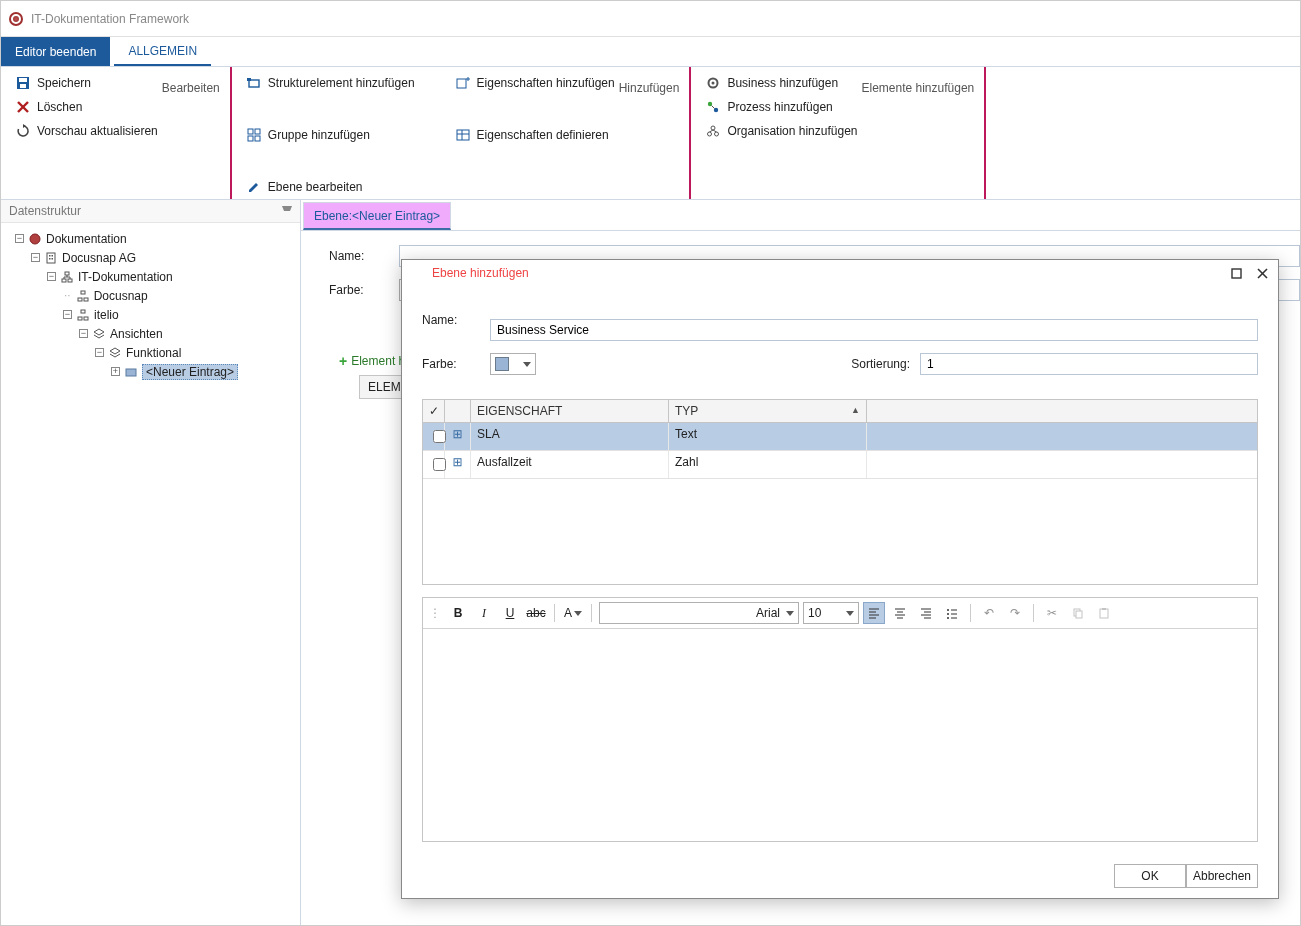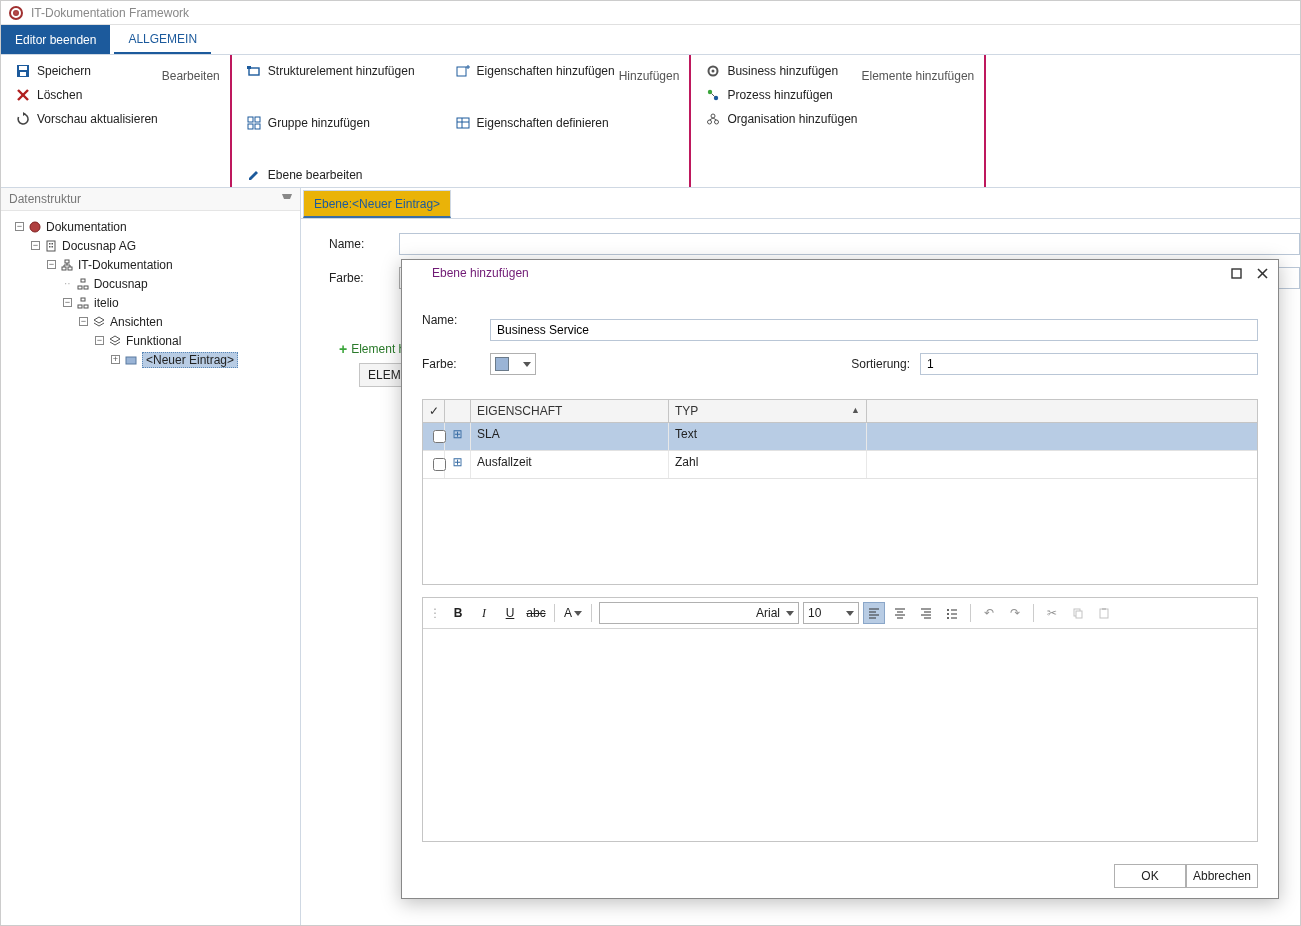--- a/index.html
+++ b/index.html
@@ -1,20 +1,20 @@
 <!DOCTYPE html>
 <html><head>
 <meta charset="utf-8">
 <style>
   * { box-sizing: border-box; font-family: "Segoe UI", Tahoma, sans-serif; font-size: 12px; }
   body { margin: 0; background: #fff; color: #222; user-select: none; }
   .app { width: 1301px; height: 926px; border: 1px solid #ccc; display: flex; flex-direction: column; position: relative; }
 
   
-  .titlebar { height: 24px; display: flex; align-items: center; padding: 0 8px; gap: 8px; color: #888; border-bottom: 1px solid #e0e0e0; }
+  .titlebar { height: 36px; display: flex; align-items: center; padding: 0 8px; gap: 8px; color: #888; border-bottom: 1px solid #e0e0e0; }
   .titlebar .app-icon { width: 14px; height: 14px; border-radius: 50%; border: 2px solid #a03030; position: relative;}
   .titlebar .app-icon::before { content:""; position:absolute; inset:2px; border-radius:50%; background: radial-gradient(#c05050,#903030);}
   
   
   .tabs-row { display: flex; align-items: center; height: 30px; border-bottom: 1px solid #cfd8e3;}
   .tabs-row .tab-editor { background: #1c5a9c; color: #fff; height: 100%; display:flex; align-items:center; padding: 0 14px; font-size: 12px;}
   .tabs-row .tab-general { color: #1c5a9c; height: 100%; display:flex; align-items:center; padding: 0 14px; border-bottom: 2px solid #1c5a9c; margin-left:4px;}
 
   
   .ribbon { display: flex; border-bottom: 1px solid #cfd8e3; }
@@ -32,39 +32,39 @@
   .pin-ico { width:10px; height:10px; border-top:5px solid #888; border-left:2px solid transparent; border-right:2px solid transparent;}
   .tree { padding:6px 4px; overflow:auto; flex:1;}
   .tree-row { display:flex; align-items:center; gap:4px; height:19px; white-space:nowrap;}
   .tree-toggle { width:9px; height:9px; border:1px solid #888; display:inline-flex; align-items:center; justify-content:center; font-size:9px; line-height:1; color:#555; cursor:default;}
   .tree-branch { color:#aaa; font-size:10px; margin:0 1px;}
   .tree-ico { width:14px; height:14px; display:inline-flex; align-items:center; justify-content:center;}
   .tree-row.selected .label { background:#b8cce4; border:1px dotted #5a88b8; padding:0 3px;}
   .ind { display:inline-block; }
 
   .editor { flex:1; display:flex; flex-direction:column; min-width:0;}
-  .editor-tab { display:inline-flex; height:28px; align-items:center; padding:0 10px; border:1px solid #cfd8e3; border-bottom:2px solid #3a6ea5; color:#1c5a9c; margin-left:2px; background:#eab308;}
+  .editor-tab { display:inline-flex; height:28px; align-items:center; padding:0 10px; border:1px solid #cfd8e3; border-bottom:2px solid #3a6ea5; color:#1c5a9c; margin-left:2px; background:#f0abfc;}
   .editor-tabbar { border-bottom:1px solid #cfd8e3; padding-top:2px;}
   .form-area { padding:14px 0 0 28px; }
   .form-row { display:flex; align-items:center; margin-bottom:12px;}
   .form-row label { width:70px; }
   .form-row input[type=text] { flex:1; height:22px; border:1px solid #b9c6d6; padding:0 4px;}
   .color-combo { width:46px; height:22px; border:1px solid #b0b0b0; display:inline-flex; align-items:center; justify-content:space-between; padding:0 4px;}
   .color-swatch-x { width:14px; height:14px; border:1px solid #444; position:relative;}
   .color-swatch-x::before, .color-swatch-x::after { content:""; position:absolute; left:1px; right:1px; top:50%; border-top:1px solid #444;}
   .color-swatch-x::before{ transform:rotate(45deg);} .color-swatch-x::after{ transform:rotate(-45deg);}
   .caret { width:0;height:0;border-left:4px solid transparent;border-right:4px solid transparent;border-top:5px solid #555;}
   .sort-label { margin-left:auto; margin-right:10px;}
   .add-elem { display:flex; align-items:center; gap:4px; color:#2a7a2a; margin-left:10px;}
   .add-elem .plus { color:#3aa53a; font-weight:bold; font-size:14px;}
   .grid-head-small { border:1px solid #c5c5c5; background:#f4f4f4; padding:4px 8px; margin:6px 0 0 30px; width:60px;}
 
   
   .dialog { position:absolute; left:400px; top:258px; width:878px; height:640px; background:#fff; border:1px solid #888; box-shadow:0 4px 18px rgba(0,0,0,.25); display:flex; flex-direction:column;}
-  .dlg-titlebar { height:26px; display:flex; align-items:center; padding:0 8px; gap:10px; color:#701a75;}
+  .dlg-titlebar { height:26px; display:flex; align-items:center; padding:0 8px; gap:10px; color:#ef4444;}
   .dlg-titlebar .spacer { flex:1;}
   .win-btn { width:16px; height:14px; display:inline-flex; align-items:center; justify-content:center; cursor:default;}
   .dlg-body { padding:12px 20px; flex:1; display:flex; flex-direction:column;}
   .dlg-row { display:flex; align-items:center; margin-bottom:12px;}
   .dlg-row label.lbl { width:68px;}
   .dlg-row input[type=text] { height:22px; border:1px solid #b9c6d6; padding:0 6px;}
   .dlg-name-input { flex:1;margin-top:21px;}
   .color-swatch-blue { width:14px; height:14px; background:#9ab4d6; border:1px solid #6a7a8a;}
   .dlg-colorcombo { width:46px; height:22px; border:1px solid #b0b0b0; display:inline-flex; align-items:center; justify-content:space-between; padding:0 4px;}
   .dlg-sort-label { margin-left:auto; margin-right:10px;}

